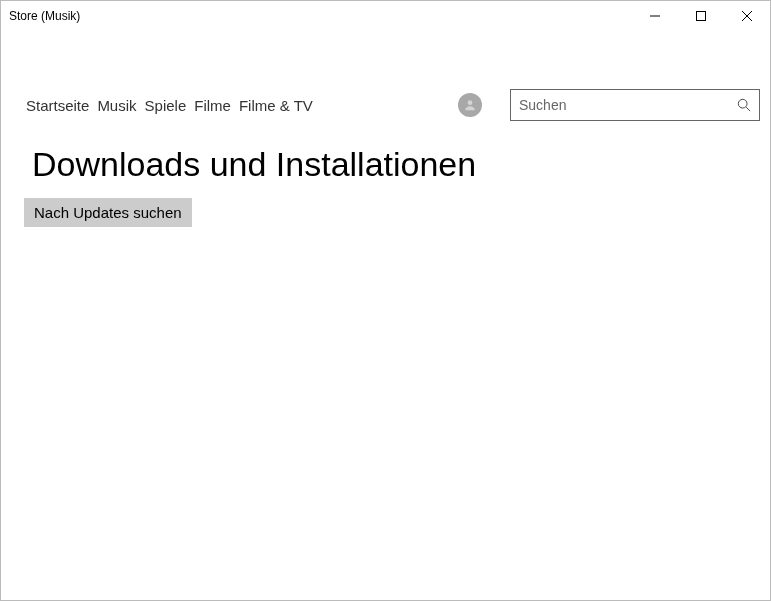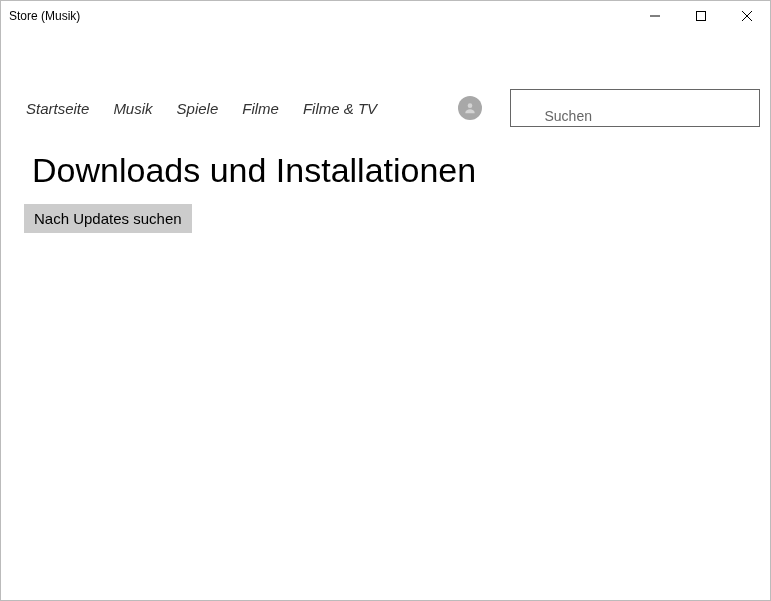--- a/index.html
+++ b/index.html
@@ -47,23 +47,22 @@
     }
     .nav-area {
       display: flex;
       align-items: center;
       padding: 0 10px;
       margin-top: 58px;
       gap: 0;
     }
     .nav-tabs {
       display: flex;
-      gap: 24px;
+      gap: 8px;
       padding-left: 15px;
-      font-style: italic;
     }
     .nav-tab {
       font-size: 15px;
       color: #333;
       cursor: pointer;
       font-weight: 400;
     }
     .spacer {
       flex: 1;
     }
@@ -82,22 +81,21 @@
       width: 14px;
       height: 14px;
       fill: #d4d4d4;
     }
     .search-box {
       width: 250px;
       height: 32px;
       border: 1px solid #666;
       display: flex;
       align-items: center;
-      padding: 18px 8px;
-      flex-direction: column;
+      padding: 4px 8px;
     }
     .search-input {
       flex: 1;
       border: none;
       outline: none;
       font-size: 14px;
       color: #333;
       background: transparent;
     }
     .search-input::placeholder {

